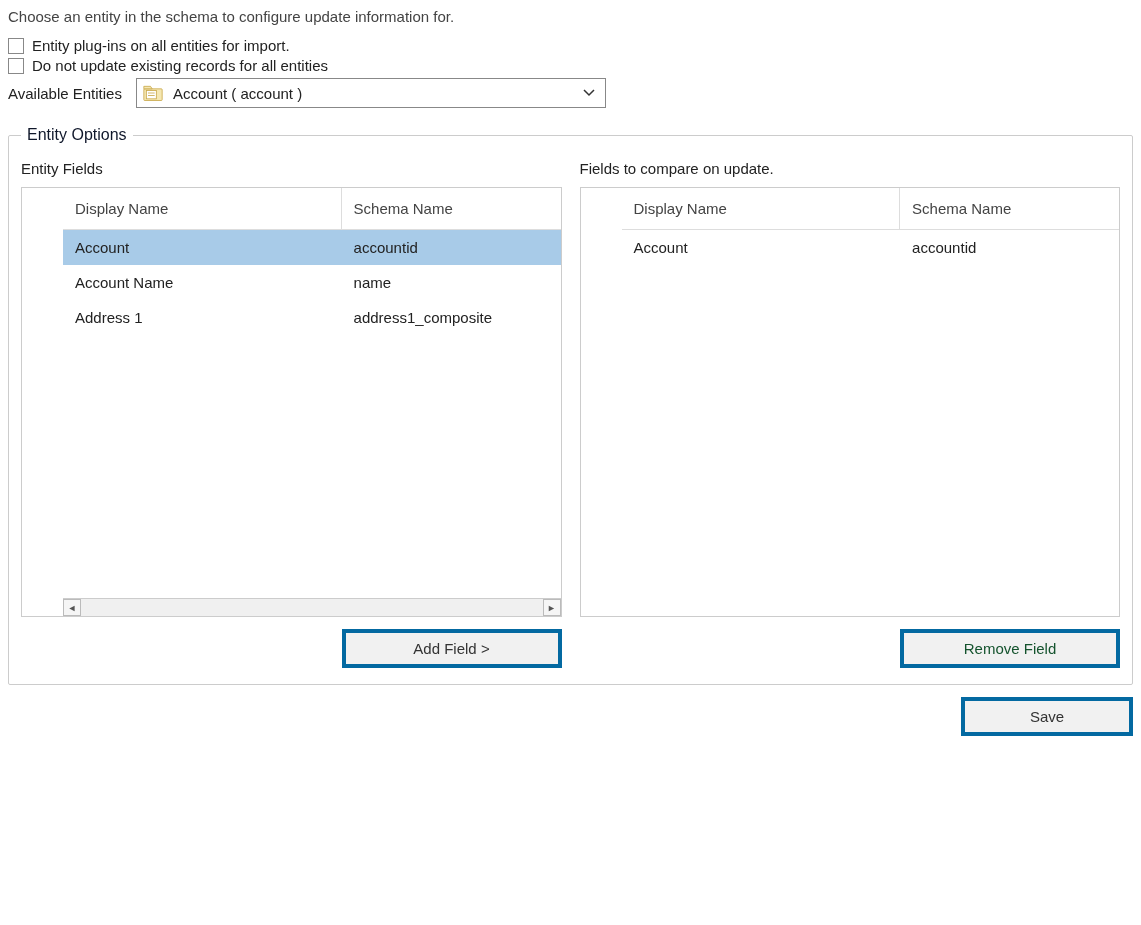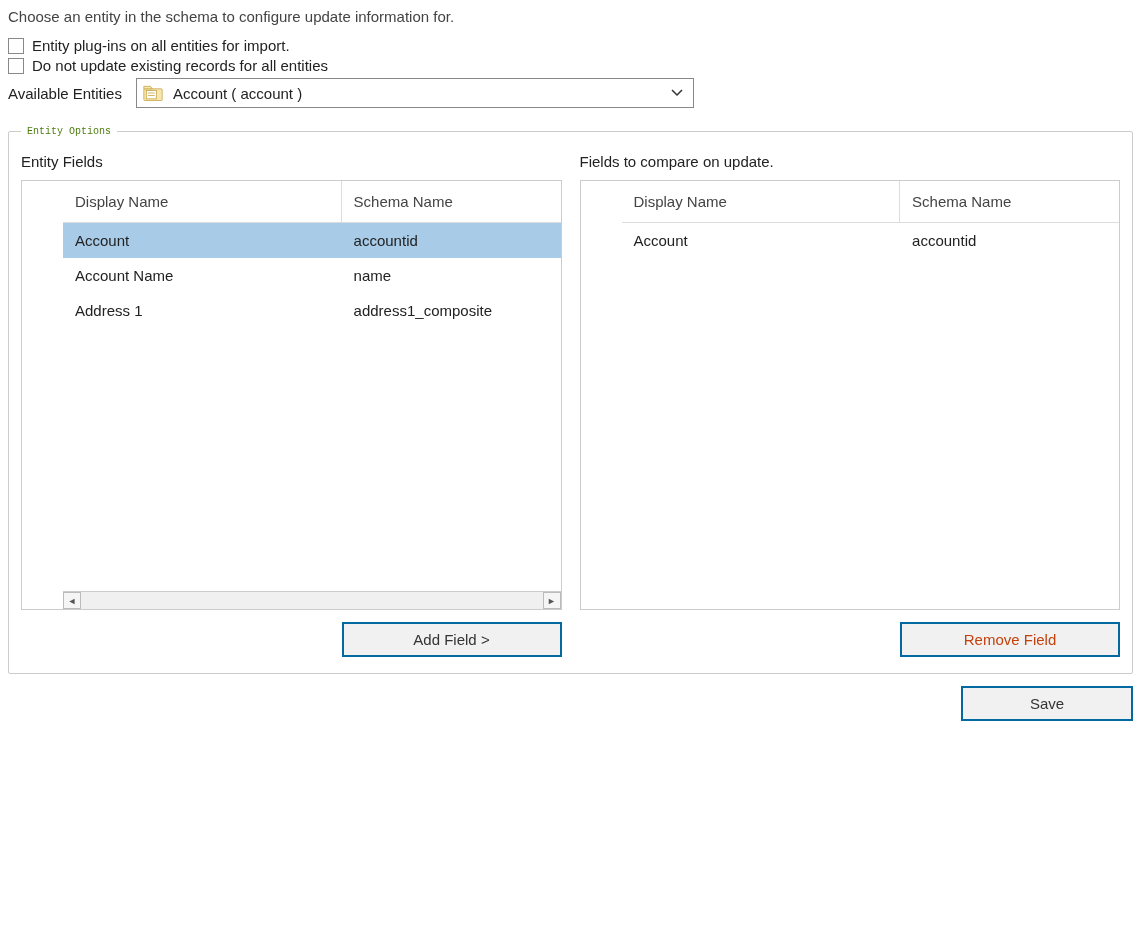--- a/index.html
+++ b/index.html
@@ -52,21 +52,21 @@
     }
     .available-entities-label {
       margin-right: 14px;
       color: #222;
     }
     .entity-dropdown {
       display: flex;
       align-items: center;
       border: 1px solid #888;
       height: 30px;
-      width: 558px;
+      width: 470px;
       background: #fff;
       position: relative;
       cursor: pointer;
     }
     .entity-dropdown .folder-icon {
       width: 20px;
       height: 18px;
       margin-left: 6px;
       margin-right: 10px;
       flex-shrink: 0;
@@ -81,23 +81,22 @@
       color: #333;
     }
     fieldset.entity-options {
       border: 1px solid #ccc;
       border-radius: 2px;
       padding: 12px 12px 16px 12px;
       margin-bottom: 12px;
     }
     fieldset.entity-options legend {
       padding: 0 6px;
-      color: #4d7c0f;
-      font-size: 10px;
-      font-family: Liberation Mono, monospace;
+      color: #0f172a;
+      font-size: 16px;
     }
     .tables-container {
       display: flex;
       gap: 18px;
       margin-top: 4px;
     }
     .table-column {
       flex: 1;
       display: flex;
       flex-direction: column;
@@ -174,31 +173,31 @@
       flex: 1;
       background: #f0f0f0;
     }
     .table-actions {
       display: flex;
       justify-content: flex-end;
       margin-top: 12px;
     }
     .btn {
       background: #f1f1f1;
-      border: 2px solid #0369a1;
+      border: 4px solid #0369a1;
       padding: 7px 0;
       width: 220px;
       text-align: center;
       font-size: 15px;
       font-family: inherit;
       color: #333;
       cursor: pointer;
     }
     .btn:disabled {
-      color: #c2410c;
+      color: #14532d;
       cursor: default;
     }
     .bottom-options {
       margin-top: 10px;
     }
     .bottom-options .checkbox-row {
       margin-bottom: 6px;
     }
     .fetchxml-row {
       display: flex;

